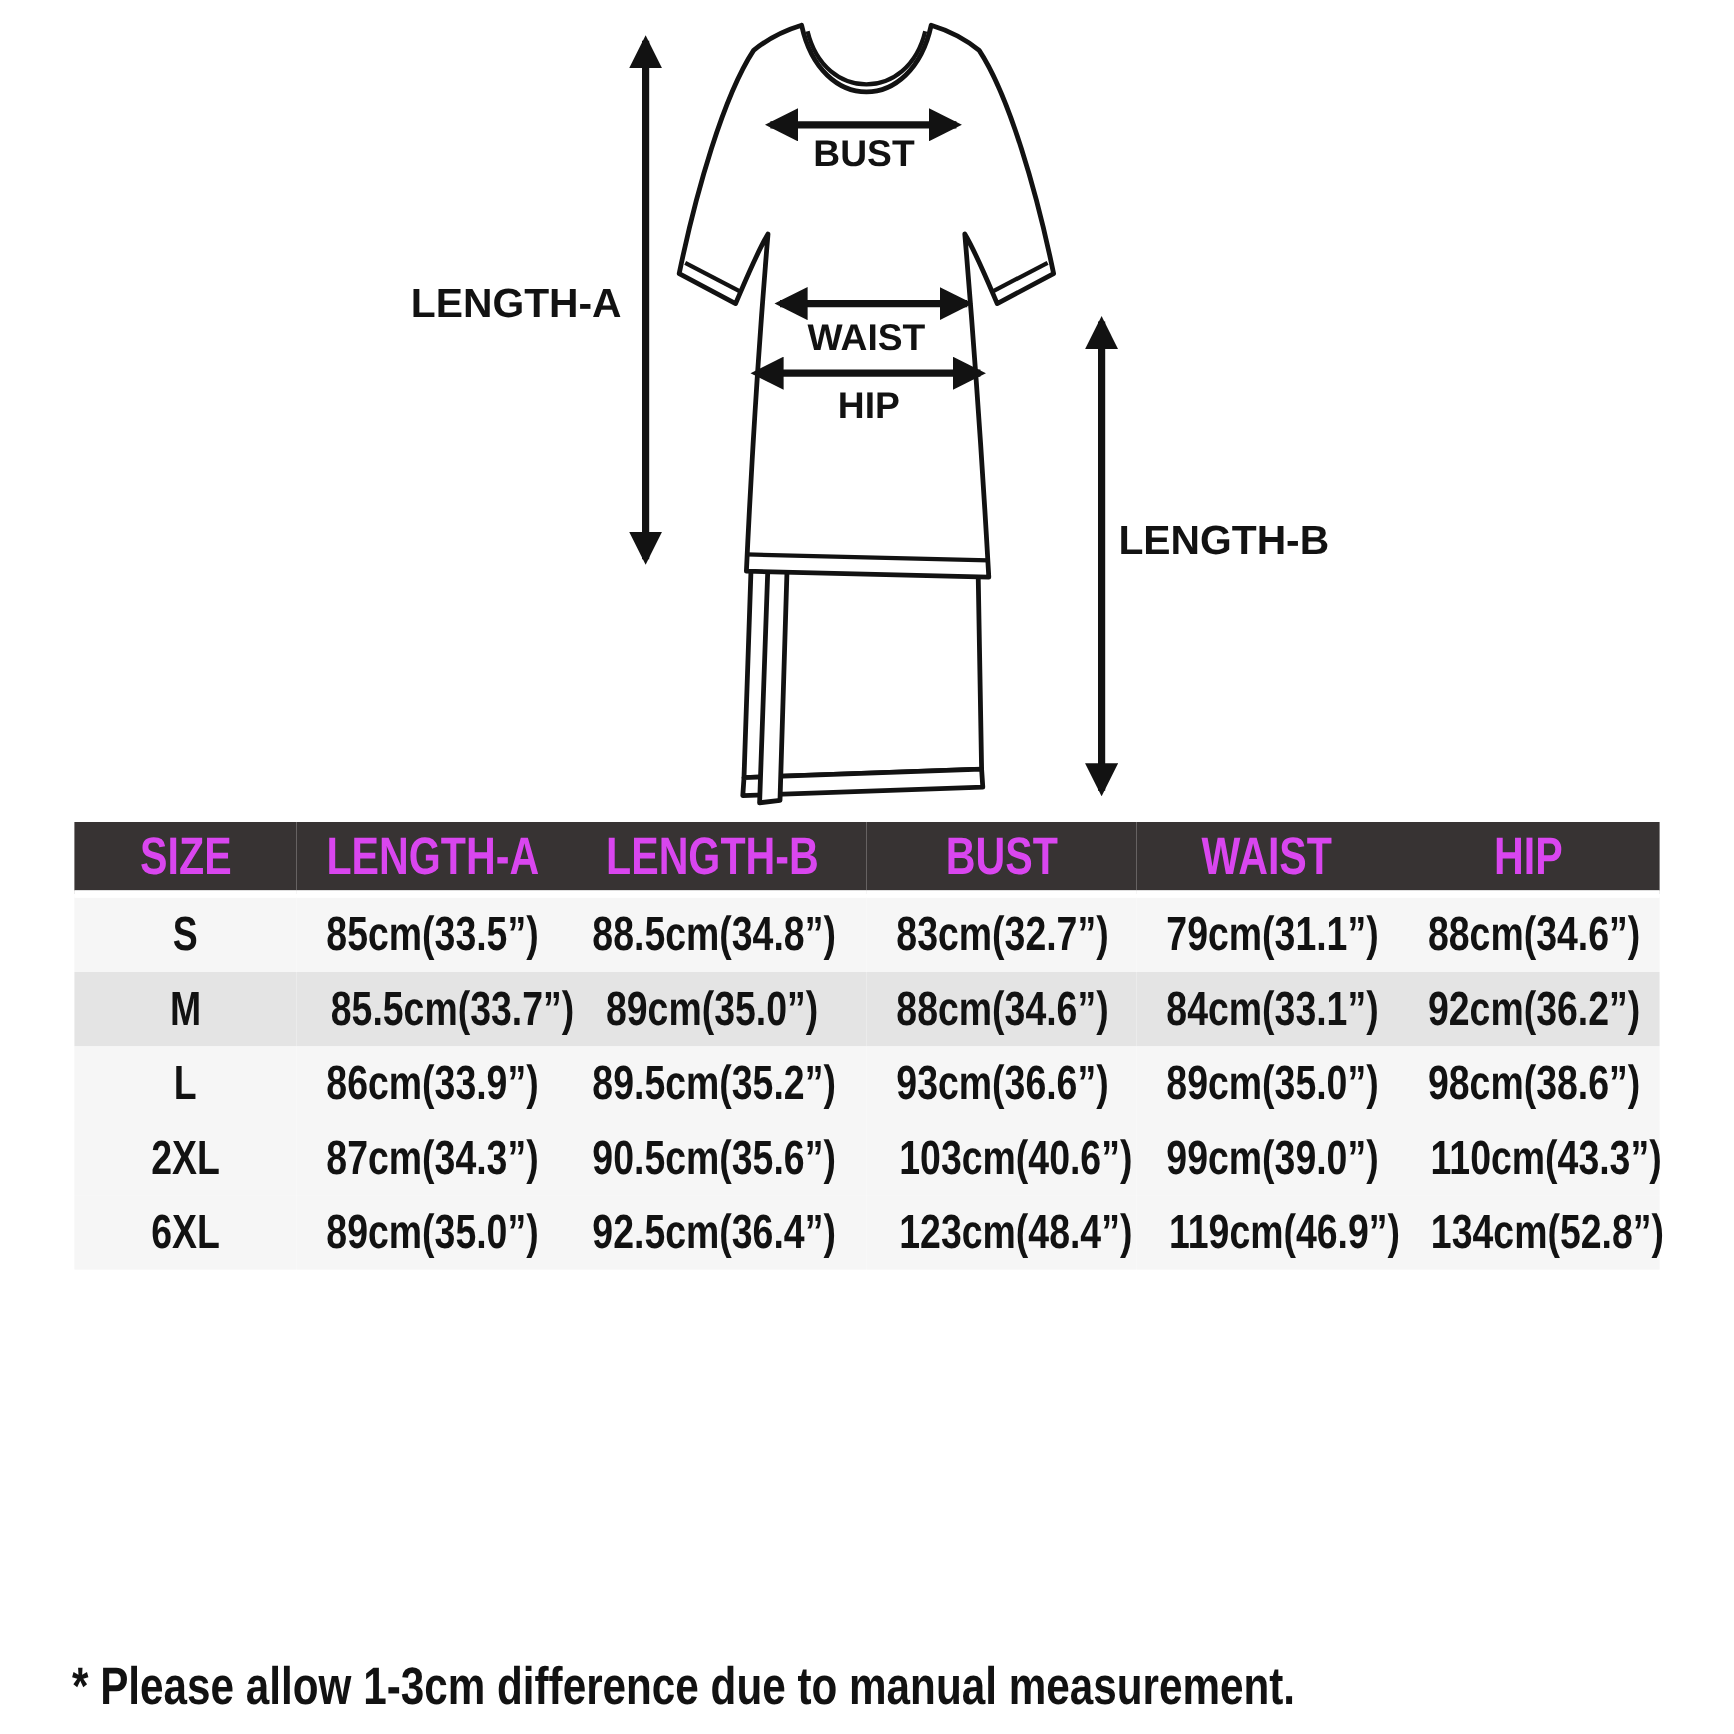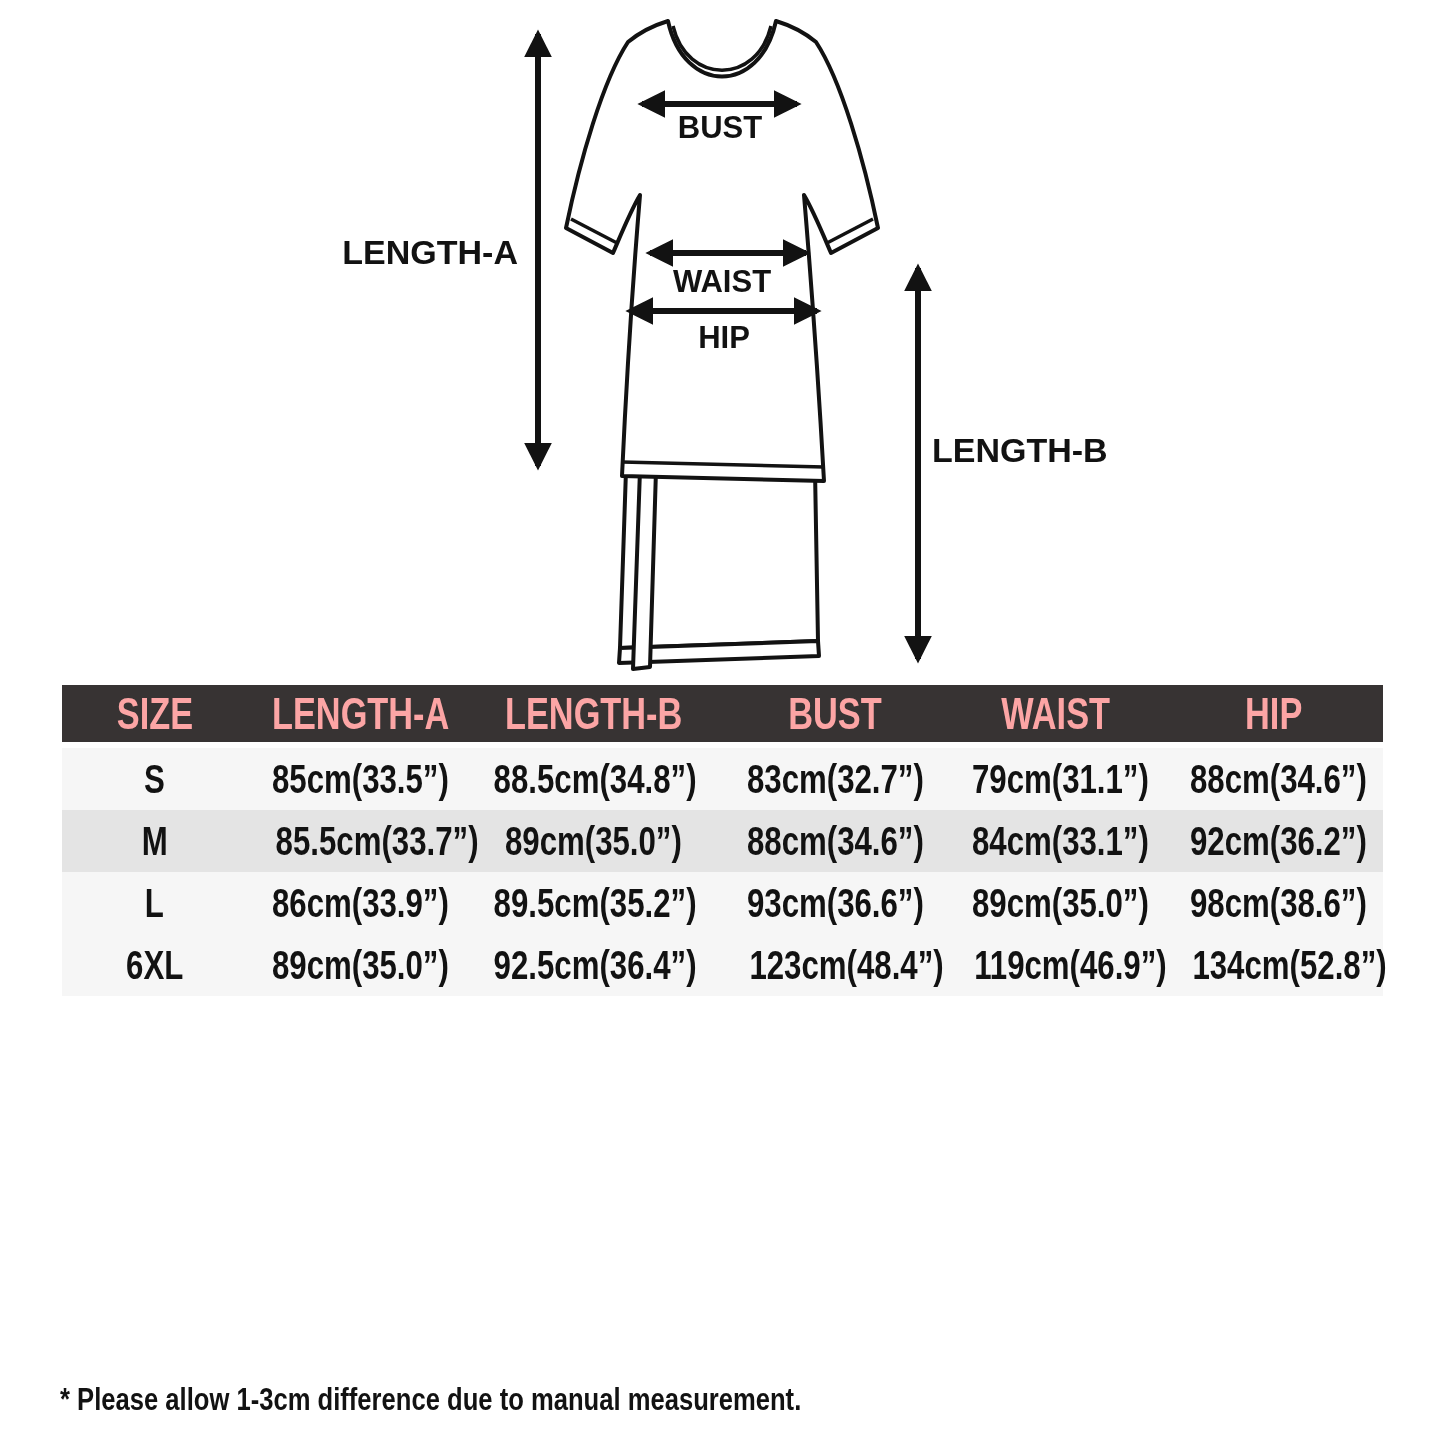--- a/index.html
+++ b/index.html
@@ -11,37 +11,37 @@
   .page{position:absolute;inset:0;}
   
   .diagram{position:absolute;top:0;left:0;width:1445px;height:685px;}
   .diagram svg text{font-family:"Liberation Sans",sans-serif;font-weight:bold;}
   
   .size-table{
     position:absolute;top:685px;left:62px;width:1321px;
     border-collapse:collapse;table-layout:fixed;text-align:center;
   }
   .size-table thead th{
-    background:#373333;color:#fca5a5;height:57px;
+    background:#373333;color:#d946ef;height:57px;
     font-size:44px;font-weight:bold;padding:0;
     border-bottom:6px solid #ffffff;
   }
   .size-table tbody td{
     height:62px;font-size:40px;font-weight:bold;color:#121212;padding:0;
   }
   .row-light{background:#f6f6f6;}
   .row-dark{background:#e4e4e4;}
   .cond{
     display:inline-block;white-space:nowrap;
     transform:scaleX(0.78);transform-origin:center;
   }
   
   .footnote{
     position:absolute;left:60px;top:1382px;margin:0;
-    font-size:32px;font-weight:bold;color:#121212;line-height:1.1;
+    font-size:44px;font-weight:bold;color:#121212;line-height:1.1;
   }
   .footnote .cond{transform:scaleX(0.8);transform-origin:left;}
 </style>
 </head>
 <body>
 
 <div class="page">
 
   <div class="diagram">
     <svg width="1445" height="685" viewBox="0 0 1445 685">
@@ -133,20 +133,28 @@
         </tr>
         <tr class="row-light">
           <td><span class="cond">L</span></td>
           <td><span class="cond">86cm(33.9”)</span></td>
           <td><span class="cond">89.5cm(35.2”)</span></td>
           <td><span class="cond">93cm(36.6”)</span></td>
           <td><span class="cond">89cm(35.0”)</span></td>
           <td><span class="cond">98cm(38.6”)</span></td>
         </tr>
         <tr class="row-light">
+          <td><span class="cond">2XL</span></td>
+          <td><span class="cond">87cm(34.3”)</span></td>
+          <td><span class="cond">90.5cm(35.6”)</span></td>
+          <td><span class="cond">103cm(40.6”)</span></td>
+          <td><span class="cond">99cm(39.0”)</span></td>
+          <td><span class="cond">110cm(43.3”)</span></td>
+        </tr>
+        <tr class="row-light">
           <td><span class="cond">6XL</span></td>
           <td><span class="cond">89cm(35.0”)</span></td>
           <td><span class="cond">92.5cm(36.4”)</span></td>
           <td><span class="cond">123cm(48.4”)</span></td>
           <td><span class="cond">119cm(46.9”)</span></td>
           <td><span class="cond">134cm(52.8”)</span></td>
         </tr>
       </tbody>
   </table>
 

